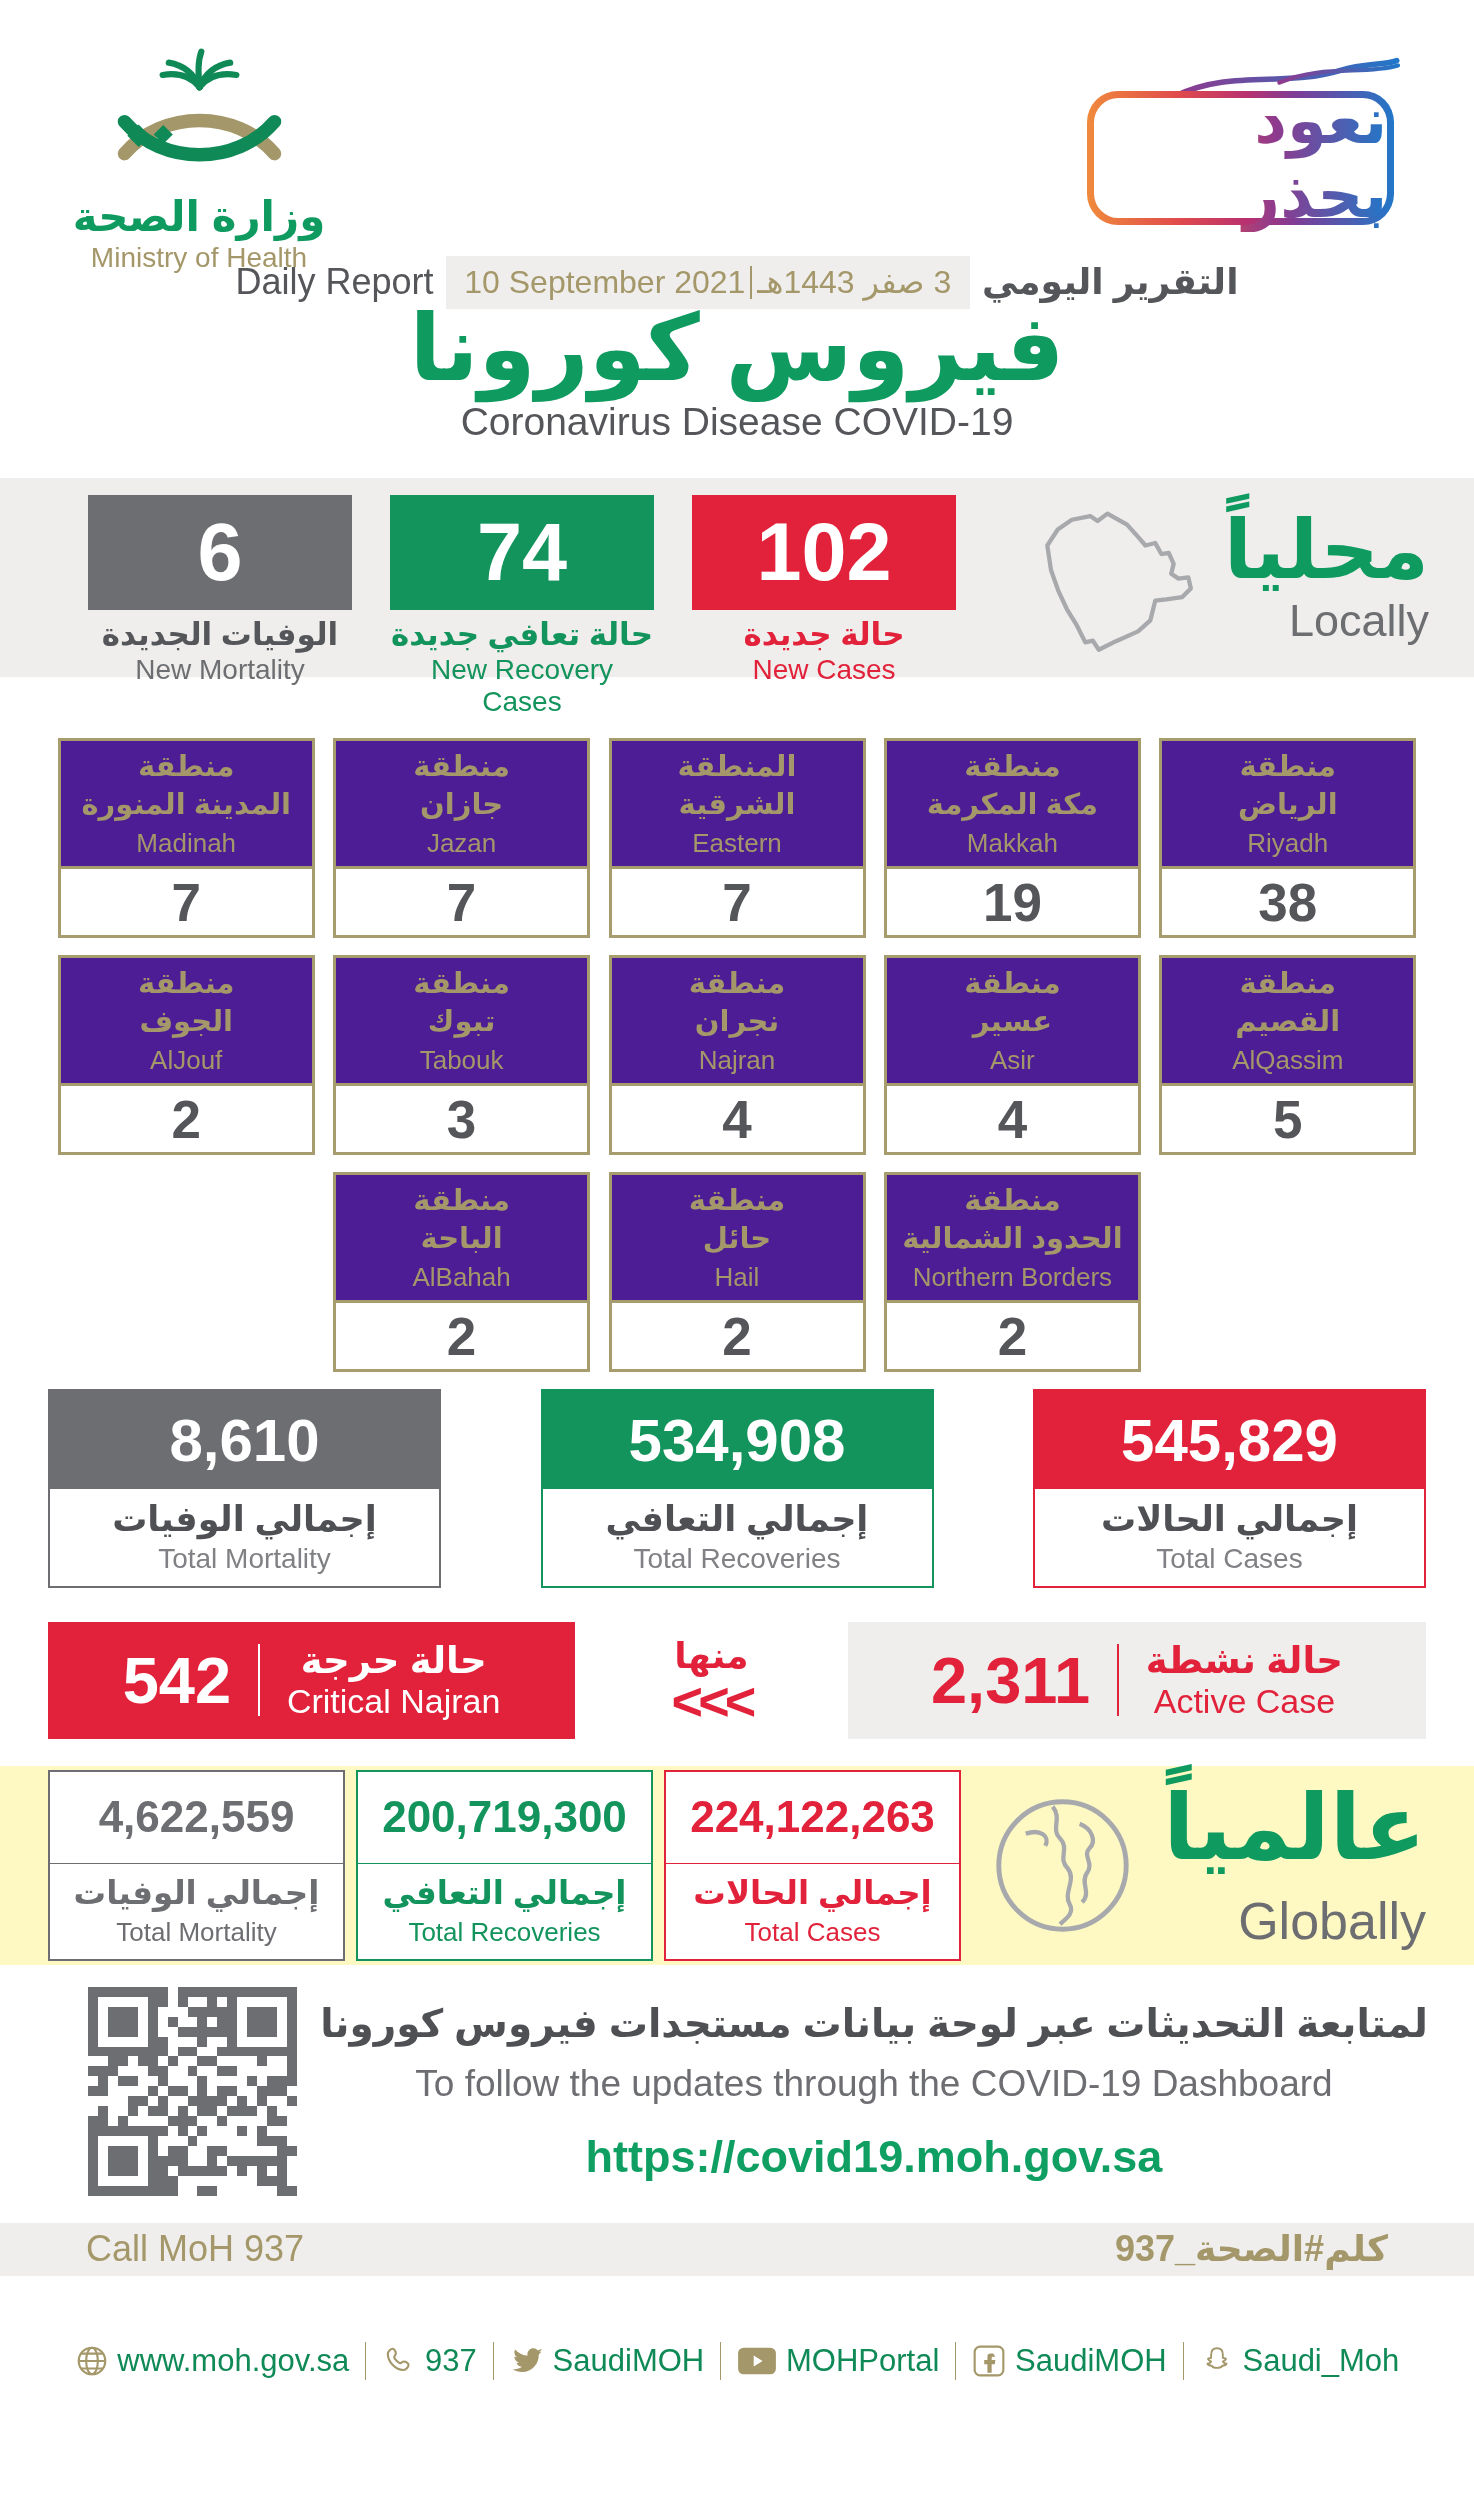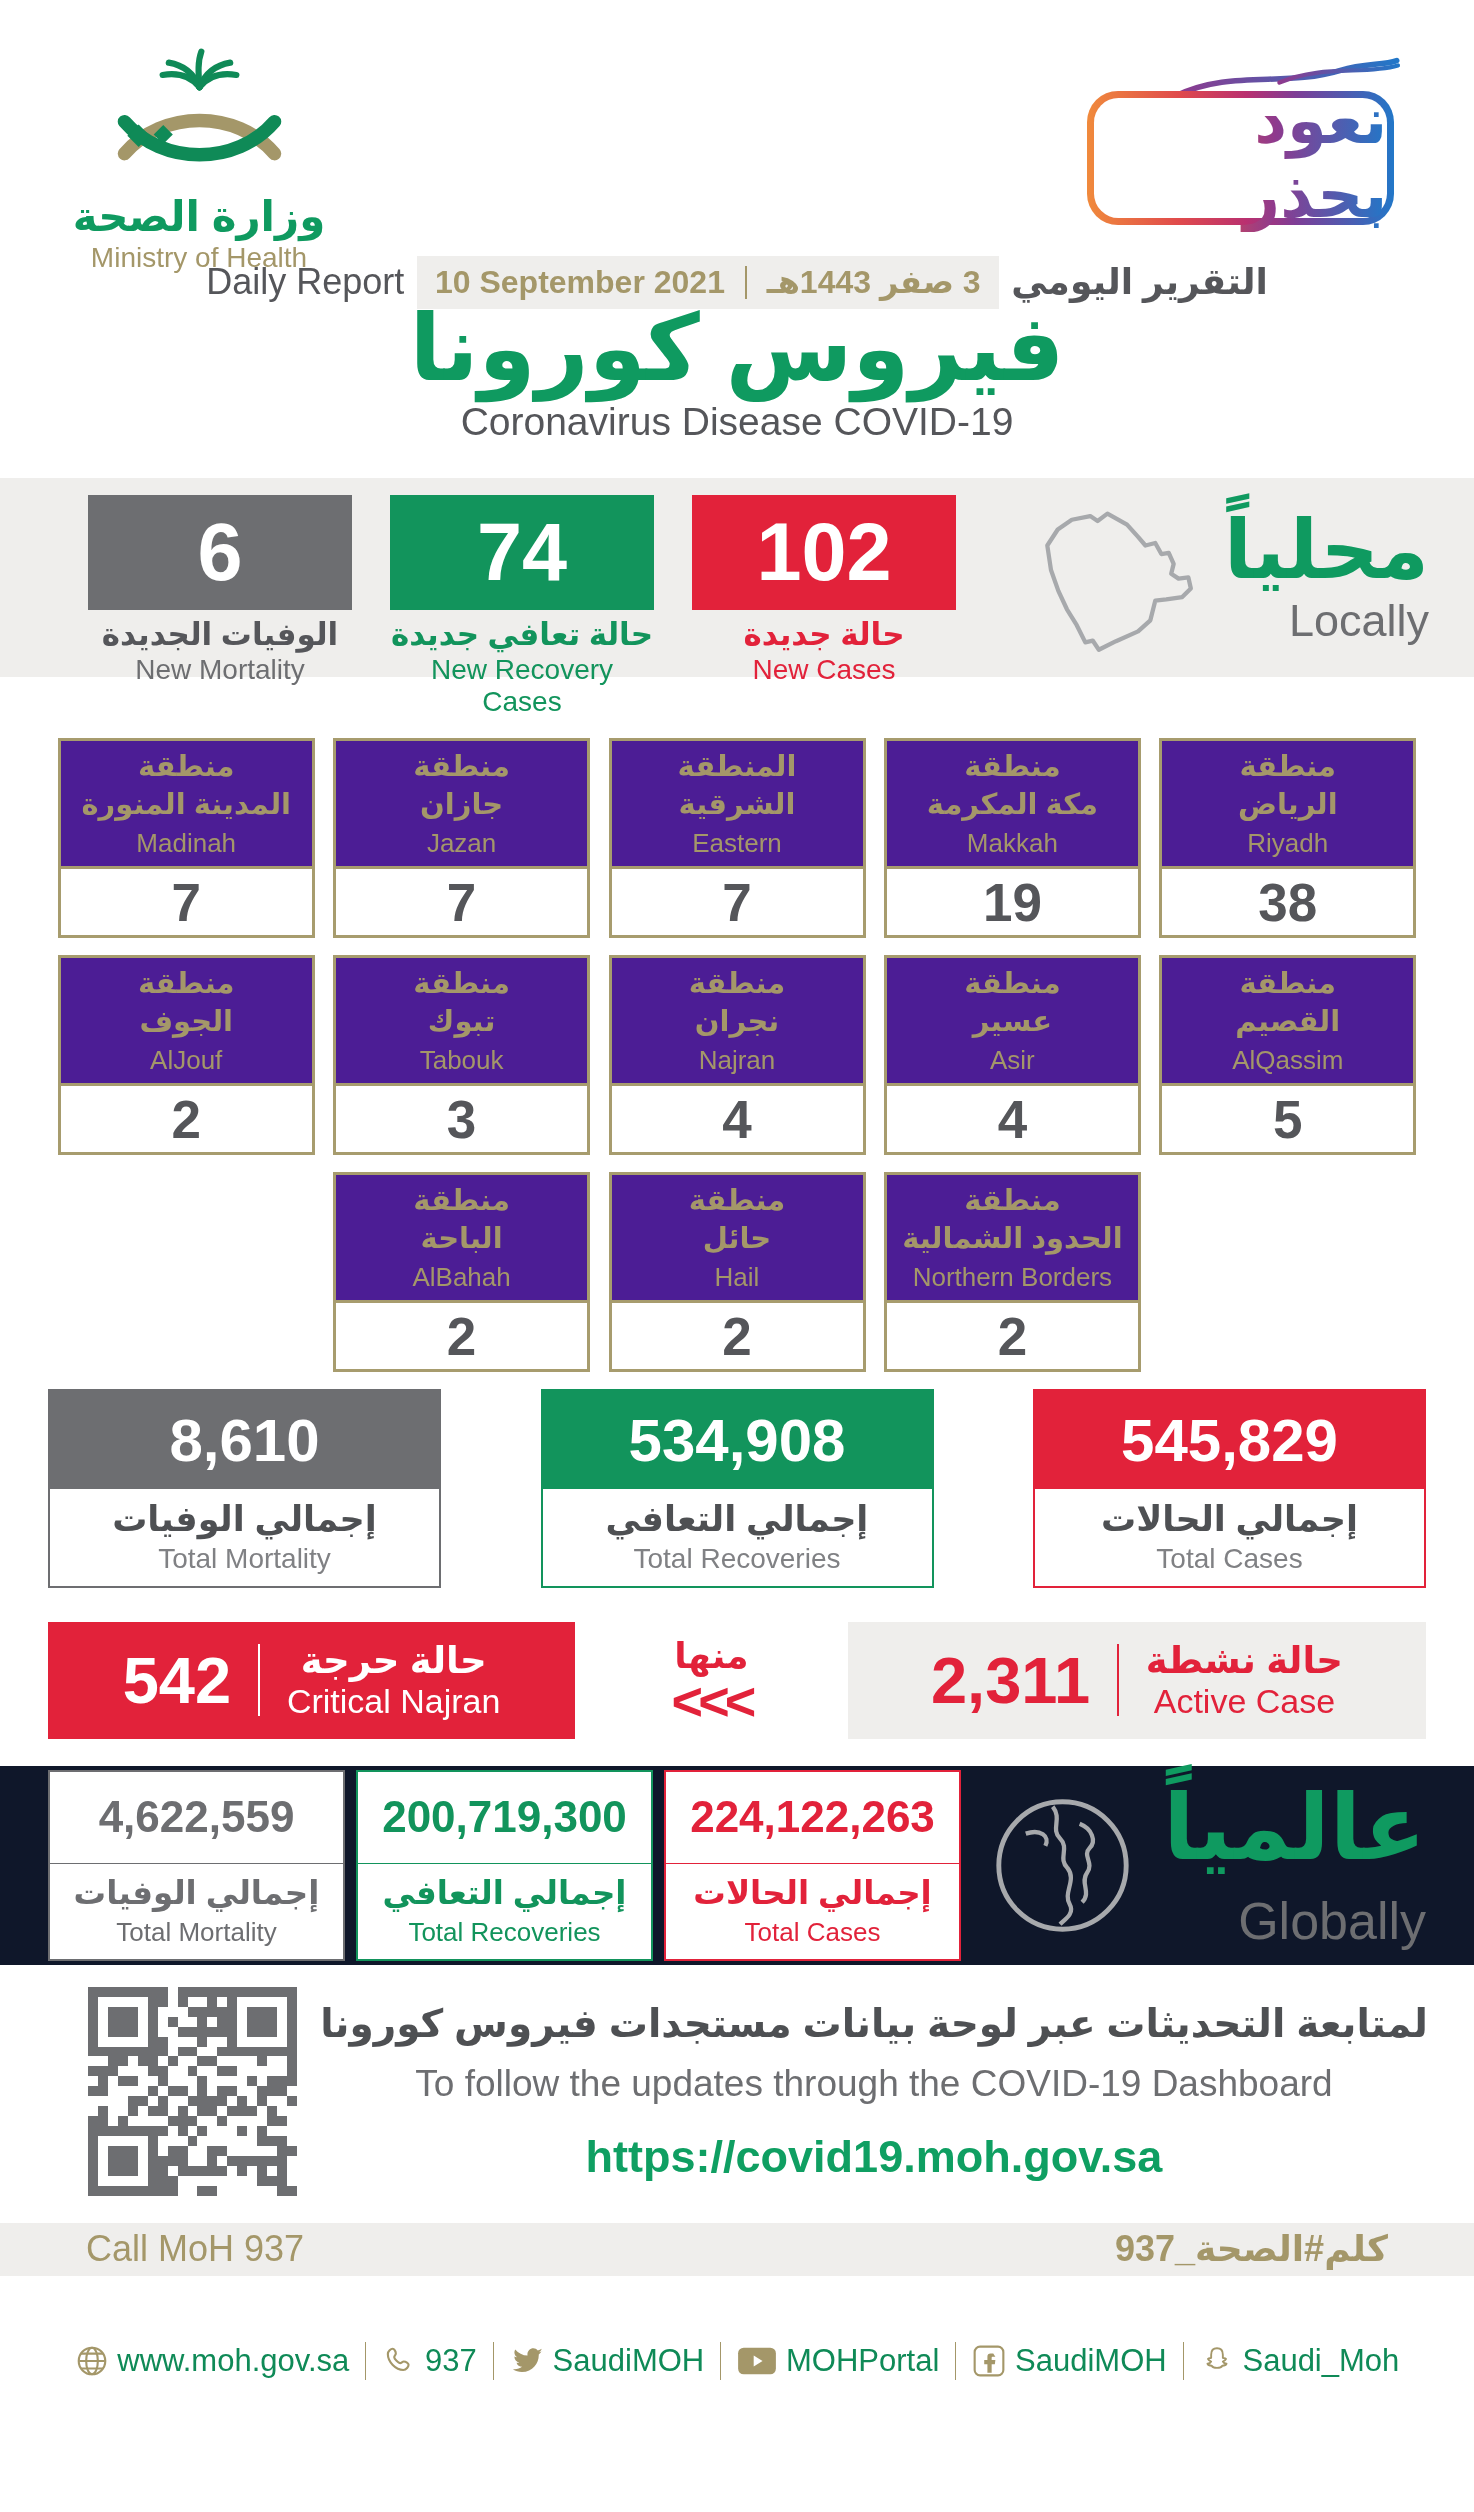--- a/index.html
+++ b/index.html
@@ -15,21 +15,21 @@
          background:linear-gradient(90deg,#f08a3c 0%,#e04a4c 30%,#b93070 52%,#7e3d96 68%,#2277c8 100%);
          display:flex;}
   .badge-inner{flex:1;margin:6.7px;background:#fff;border-radius:24.5px;display:flex;align-items:center;justify-content:center;}
   .badge-text{font-size:64px;font-weight:bold;
          background:linear-gradient(90deg,#f08a3c 0%,#e04a4c 35%,#8e3a8e 62%,#2277c8 100%);
          -webkit-background-clip:text;background-clip:text;color:transparent;}
   .badge-swoosh{position:absolute;top:52px;right:72px;width:233px;height:55px;}
   .report{position:absolute;top:256px;left:0;right:0;display:flex;align-items:center;justify-content:center;gap:12.3px;}
   .rp-en{font-size:36px;color:#55565a;}
   .rp-ar{font-size:36px;font-weight:bold;color:#55565a;}
-  .rp-date{background:#efeeec;padding:7.4px 18.4px;font-size:32px;color:#a49769;display:flex;align-items:center;gap:20px;font-weight:bold;}
+  .rp-date{background:#efeeec;padding:7.4px 18.4px;font-size:32px;color:#a49769;display:flex;align-items:center;gap:5px;}
   .rp-bar{width:1.8px;height:33px;background:#a49769;}
   .title-ar{position:absolute;top:302px;left:0;right:0;text-align:center;font-size:92px;font-weight:bold;color:#0f9a60;line-height:1;}
   .title-en{position:absolute;top:400px;left:0;right:0;text-align:center;font-size:39px;color:#55565a;}
 
   
   .band1{height:199px;background:#efeeec;display:flex;padding-left:88px;padding-right:45px;box-sizing:border-box;}
   .stat{width:264px;margin-right:38px;text-align:center;}
   .sbox{height:115px;margin-top:17px;display:flex;align-items:center;justify-content:center;
         font-size:81px;font-weight:bold;color:#fff;}
   .sbox.gray{background:#6d6e71;} .sbox.green{background:#12945c;} .sbox.red{background:#e2223a;}
@@ -76,21 +76,21 @@
   .cnum{font-size:65px;font-weight:bold;}
   .cdiv{width:1.8px;height:72px;background:currentColor;}
   .clbl{text-align:center;}
   .car{font-size:37px;font-weight:bold;line-height:1.15;}
   .cen{font-size:34px;}
   .cmid{flex:1;text-align:center;color:#e2223a;}
   .minha{font-size:36px;font-weight:bold;}
   .chev{font-size:54px;font-weight:bold;letter-spacing:-4.9px;line-height:.9;}
 
   
-  .band2{margin-top:27px;height:199px;background:#0f172a;display:flex;align-items:center;padding:0 48px;gap:11px;box-sizing:border-box;}
+  .band2{margin-top:27px;height:199px;background:#fef9c3;display:flex;align-items:center;padding:0 48px;gap:11px;box-sizing:border-box;}
   .gcard{width:297px;background:#fff;text-align:center;box-sizing:border-box;}
   .gcard.gray{border:2.5px solid #6d6e71;color:#6d6e71;}
   .gcard.green{border:2.5px solid #12945c;color:#12945c;}
   .gcard.red{border:2.5px solid #e2223a;color:#e2223a;}
   .gnum{height:91px;display:flex;align-items:center;justify-content:center;font-size:44px;font-weight:bold;border-bottom:1.8px solid currentColor;}
   .glar{font-size:32.5px;font-weight:bold;margin-top:9.8px;}
   .glen{font-size:26px;margin-top:4.9px;padding-bottom:11px;}
   .globe{margin-left:17px;}
   .gtext{margin-left:auto;text-align:right;}
   .gt-ar{font-size:91px;font-weight:bold;color:#0f9a60;line-height:1.05;}

